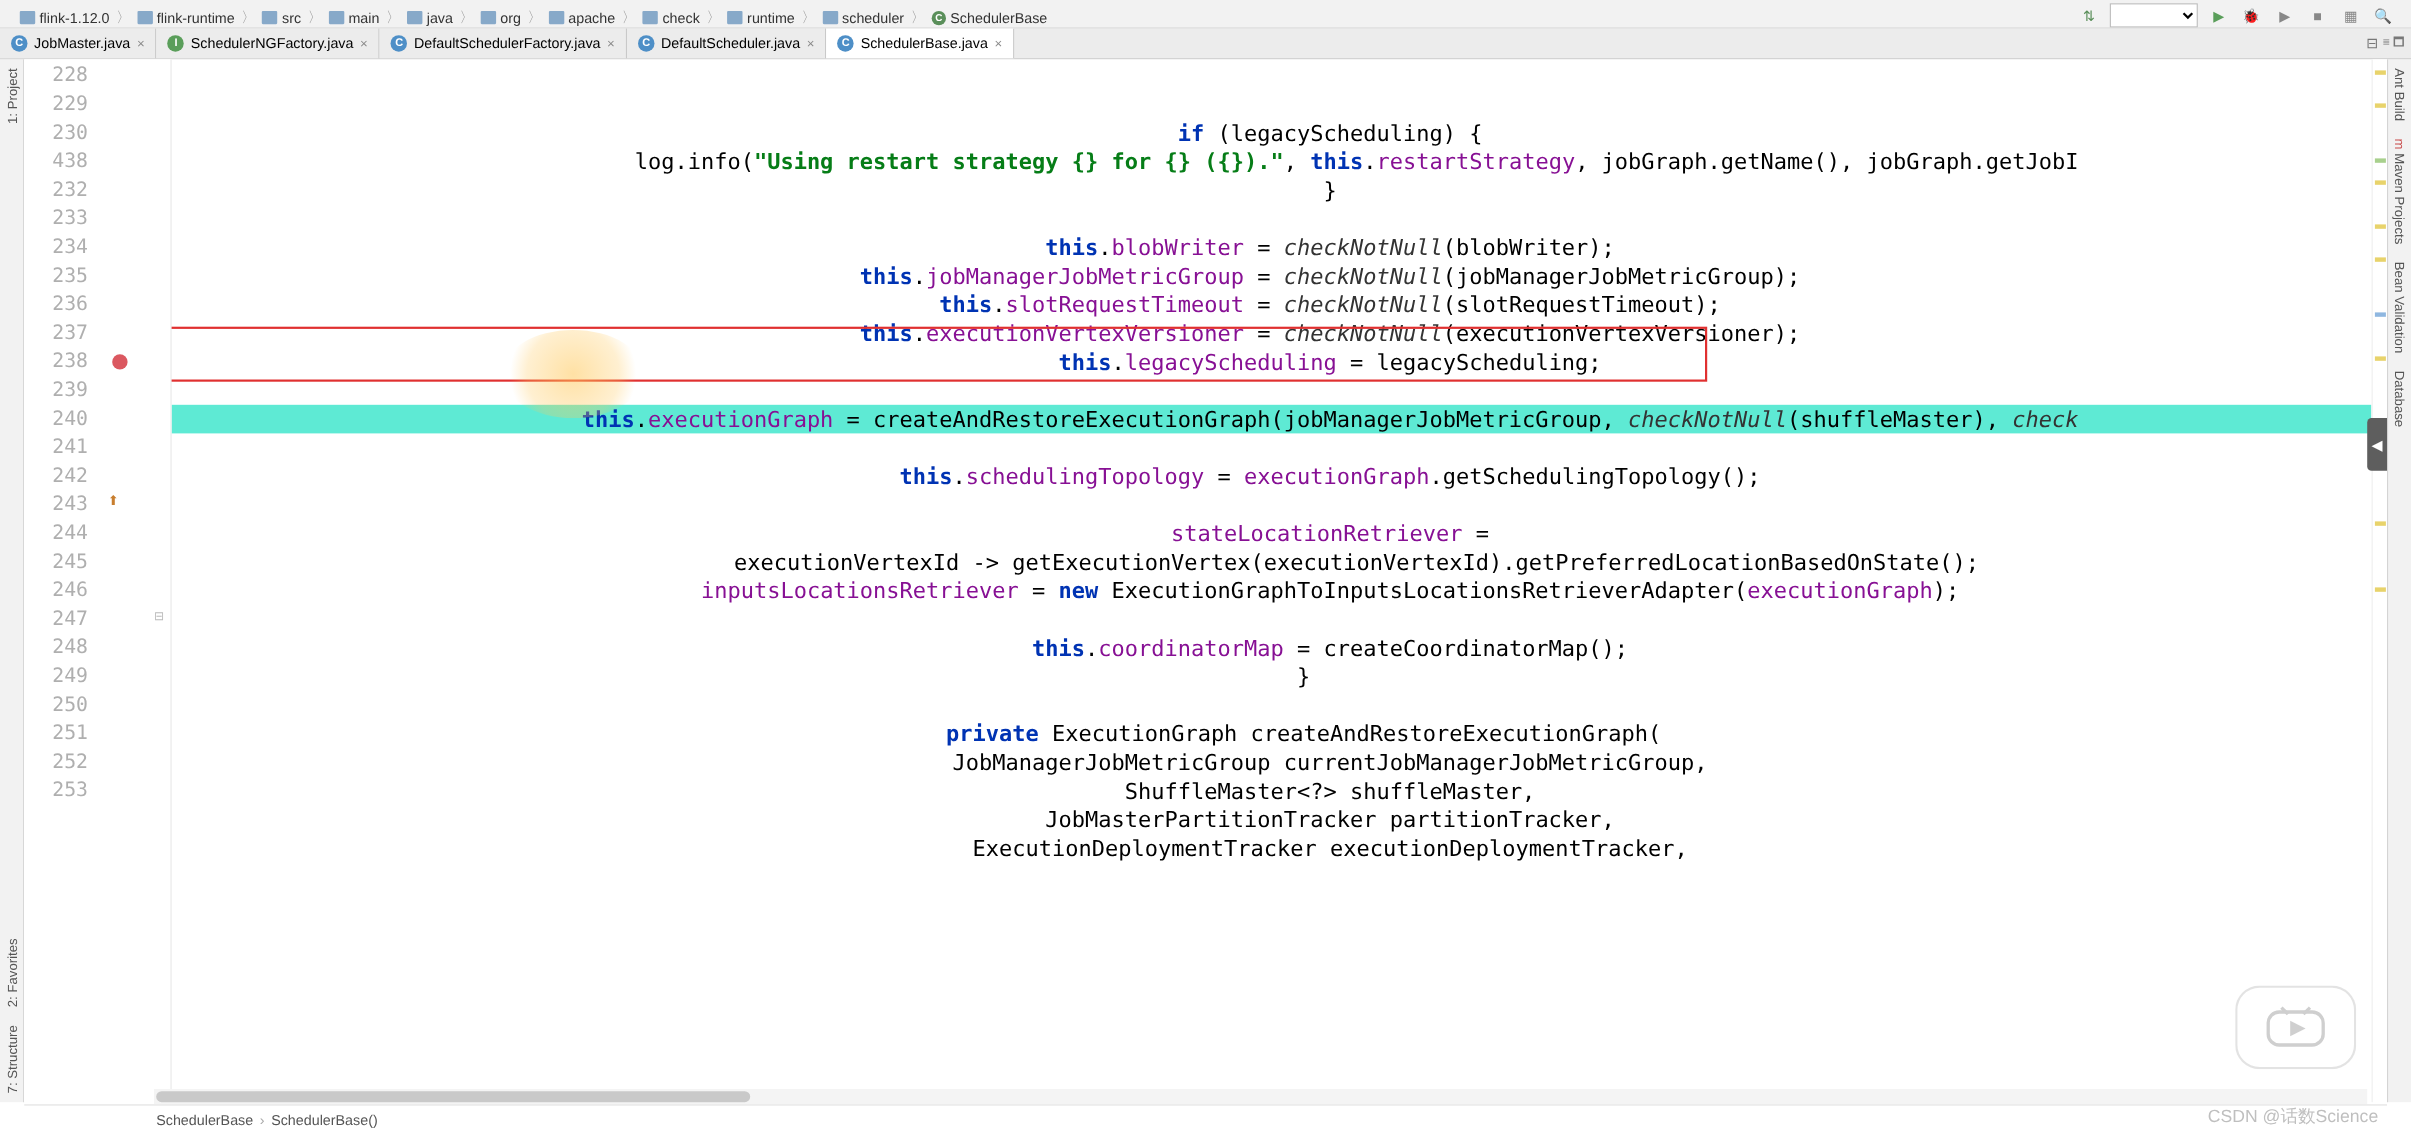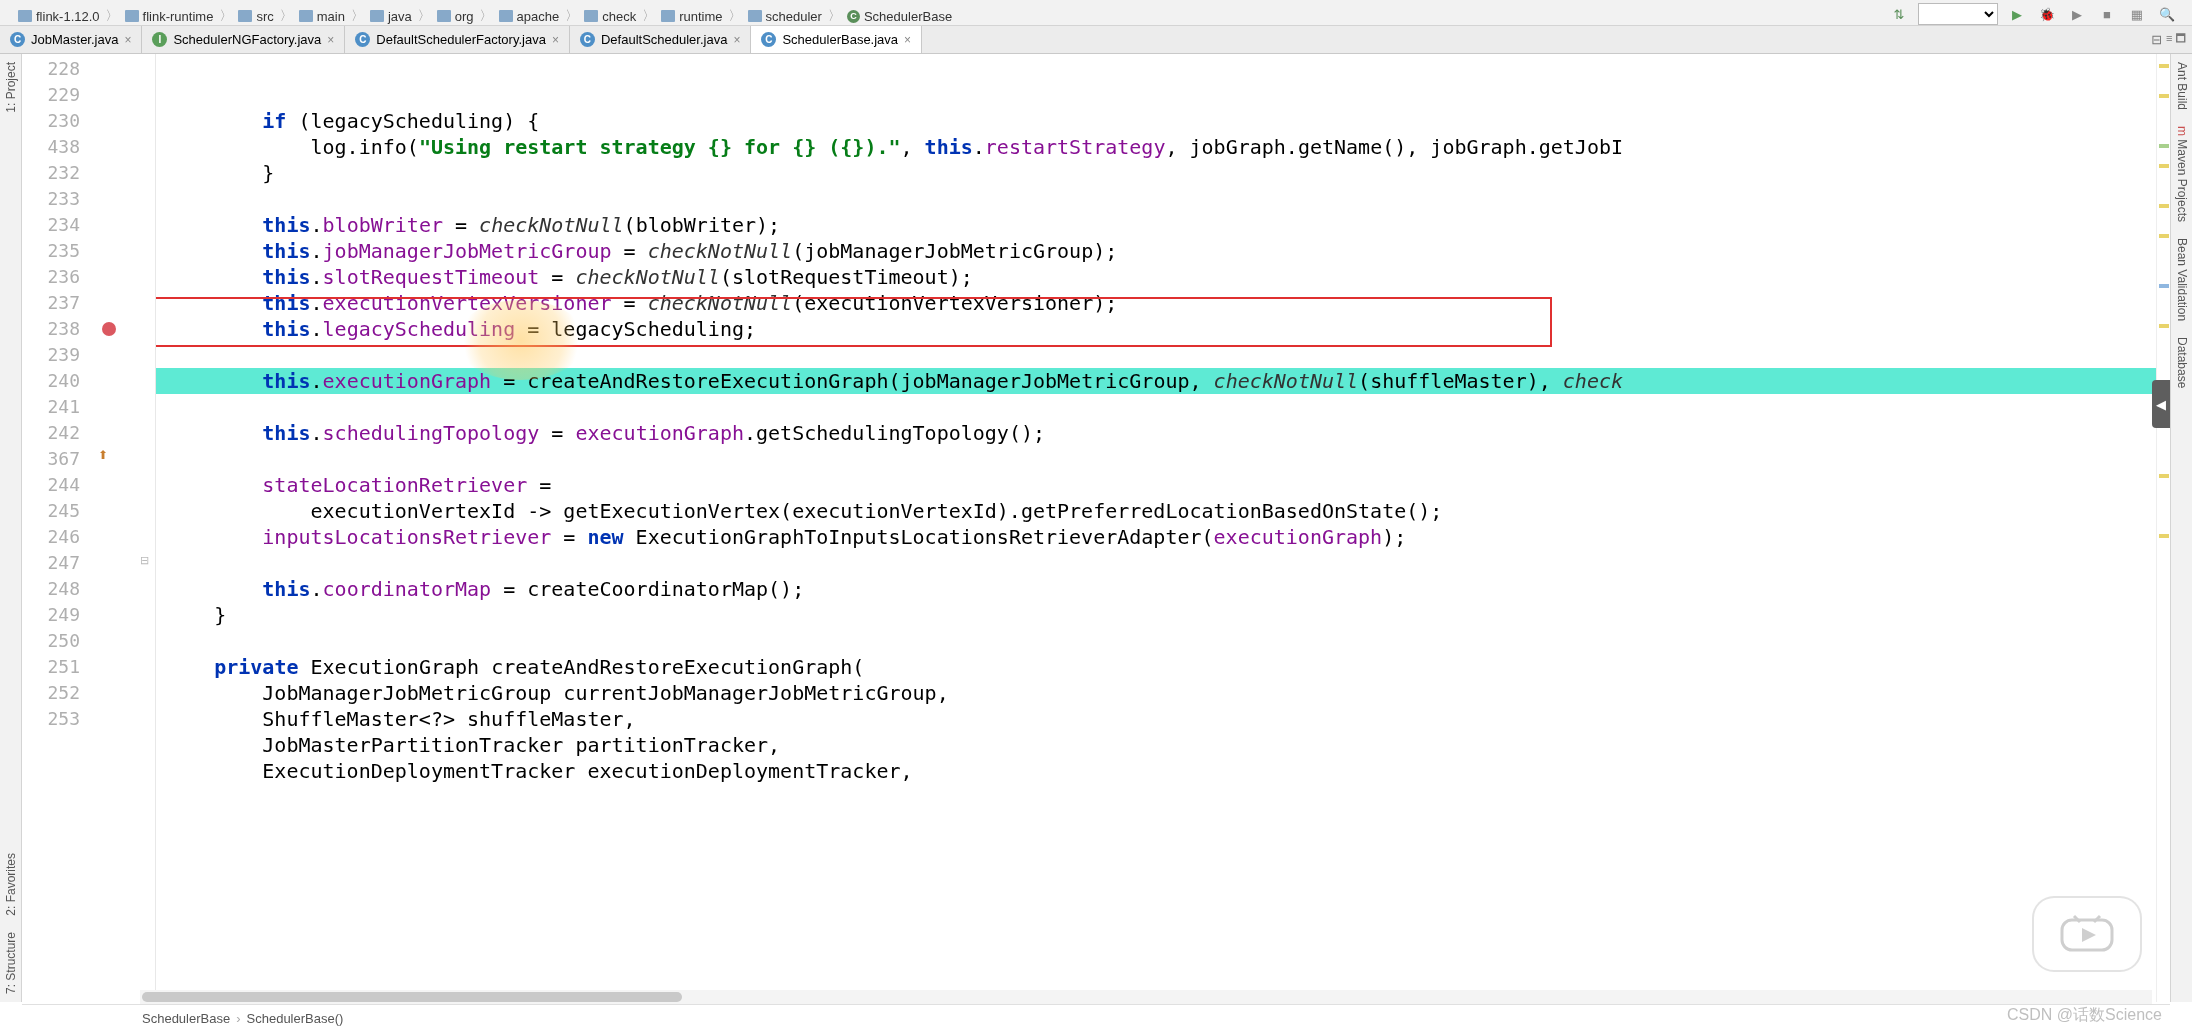--- a/index.html
+++ b/index.html
@@ -35,21 +35,21 @@
 
     
     .editor-area { position: absolute; left: 22px; right: 22px; top: 54px; bottom: 30px; display: flex; background: #fff; }
     .gutter { width: 70px; background: #fff; border-right: 0; text-align: right; padding-right: 12px; color: #afafaf; font-family: Consolas, monospace; font-size: 18px; line-height: 26px; padding-top: 2px; user-select: none; }
     .gutter-line { height: 26px; position: relative; }
     .marker-gutter { width: 64px; background: #fff; border-right: 1px solid #e8e8e8; position: relative; }
     .marker-gutter .bp { position: absolute; left: 10px; width: 14px; height: 14px; border-radius: 50%; background: #db5860; }
     .marker-gutter .override { position: absolute; left: 6px; font-size: 12px; color: #c87e2e; }
     .marker-gutter .fold { position: absolute; left: 48px; color: #bbb; font-size: 11px; }
     .code-pane { flex: 1; font-family: Consolas, monospace; font-size: 20px; line-height: 26px; padding-top: 2px; overflow: hidden; white-space: pre; position: relative; }
-    .code-line { height: 26px; padding-left: 10px; position: relative; }
+    .code-line { height: 26px; padding-left: 10px; position: relative; text-align: center; }
     .code-line.bp-line { background: #5eead4; }
     .k { color: #0033b3; font-weight: bold; }
     .s { color: #067d17; font-weight: bold; }
     .f { color: #871094; }
     .m { font-style: italic; color: #333; }
 
     .highlight-box { position: absolute; border: 2px solid #e03030; pointer-events: none; }
     .spot { position: absolute; width: 130px; height: 80px; border-radius: 50%; background: radial-gradient(circle, rgba(255,200,90,0.55) 0%, rgba(255,200,90,0.28) 55%, rgba(255,200,90,0) 75%); pointer-events: none; }
 
     
@@ -205,21 +205,21 @@
       <div class="gutter-line">233</div>
       <div class="gutter-line">234</div>
       <div class="gutter-line">235</div>
       <div class="gutter-line">236</div>
       <div class="gutter-line">237</div>
       <div class="gutter-line">238</div>
       <div class="gutter-line">239</div>
       <div class="gutter-line">240</div>
       <div class="gutter-line">241</div>
       <div class="gutter-line">242</div>
-      <div class="gutter-line">367</div>
+      <div class="gutter-line">243</div>
       <div class="gutter-line">244</div>
       <div class="gutter-line">245</div>
       <div class="gutter-line">246</div>
       <div class="gutter-line">247</div>
       <div class="gutter-line">248</div>
       <div class="gutter-line">249</div>
       <div class="gutter-line">250</div>
       <div class="gutter-line">251</div>
       <div class="gutter-line">252</div>
       <div class="gutter-line">253</div>

